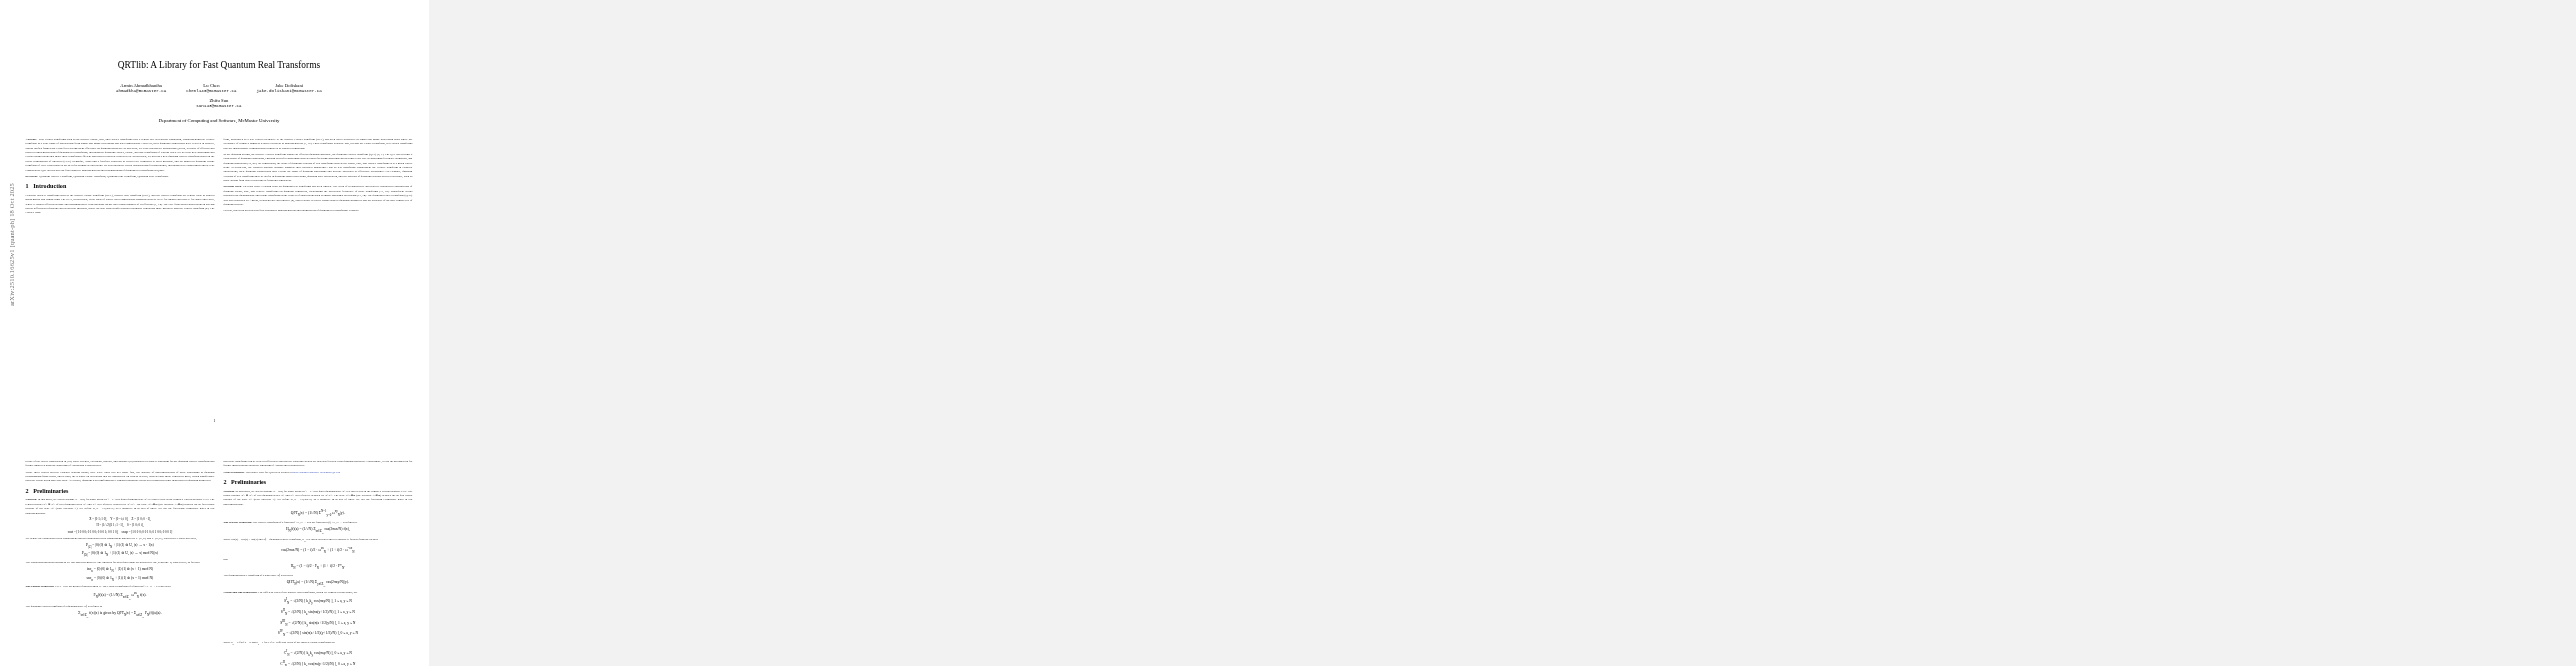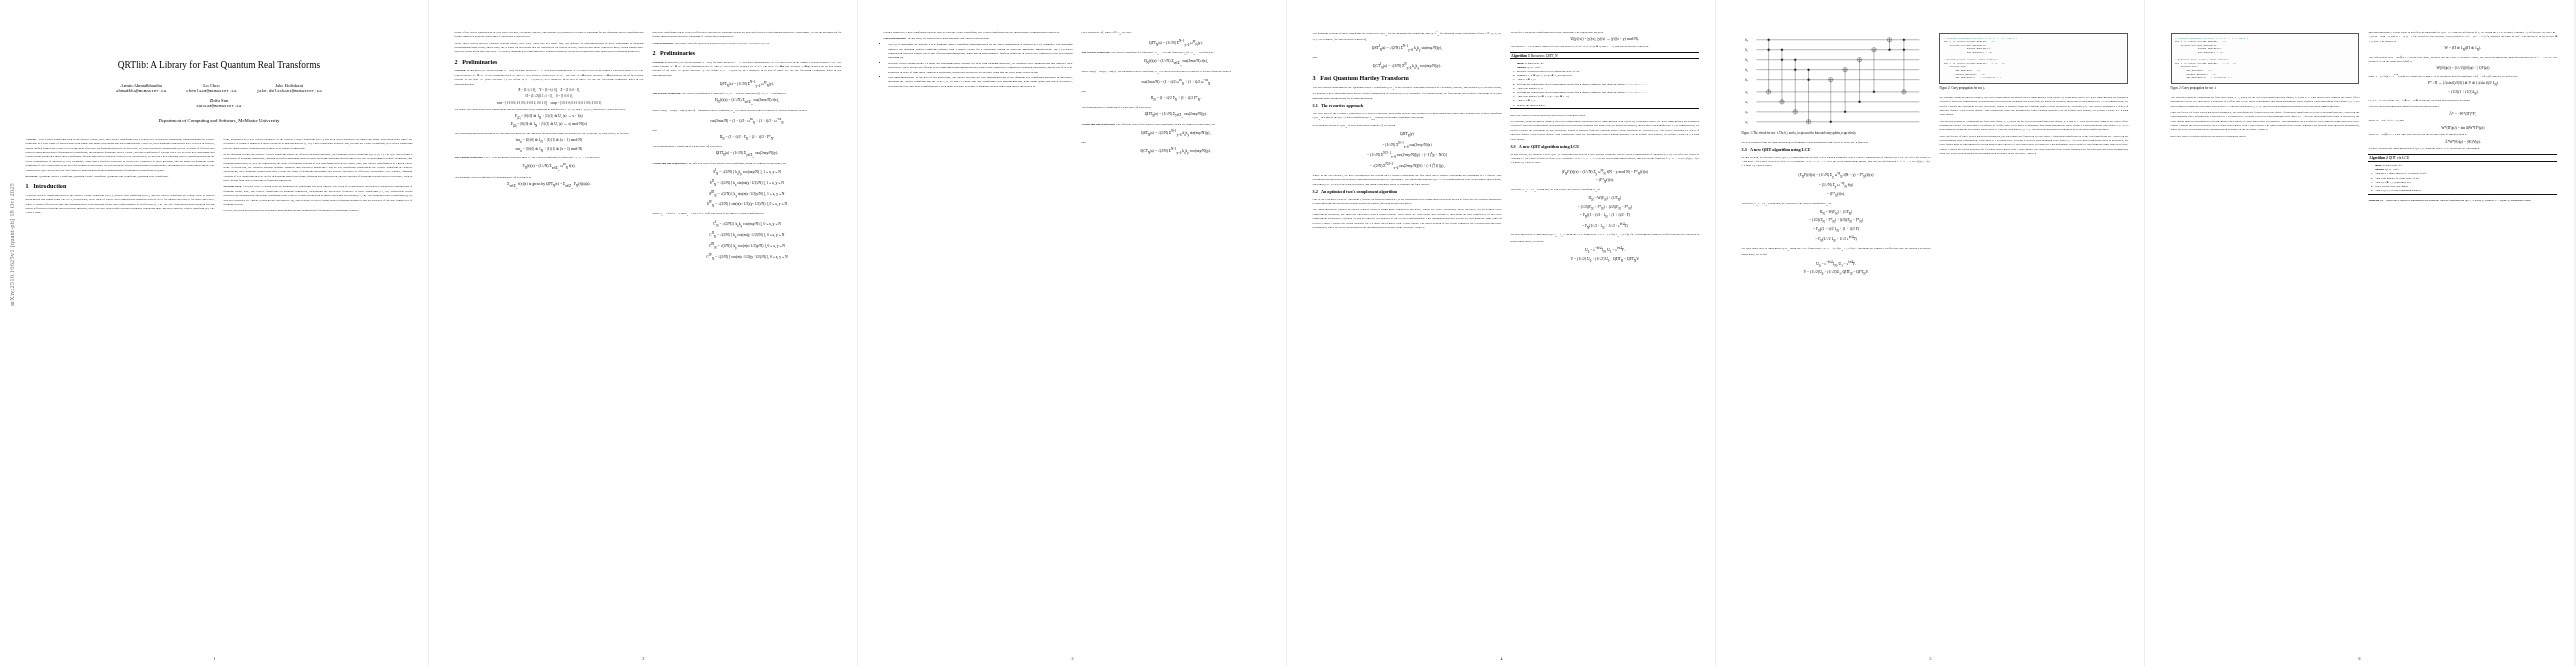--- a/index.html
+++ b/index.html
@@ -1,17 +1,17 @@
 <!DOCTYPE html>
 <html style="font-size:9px"><head>
 <meta charset="utf-8">
 <style>
   html,body{margin:0;padding:0;background:#f2f2f2;}
   body{font-family:"Liberation Serif",serif;}
-  .sheet{width:2576px;height:667px;background:#f2f2f2;position:relative;overflow:hidden;display:flex;}
+  .sheet{width:2576px;height:667px;background:#f2f2f2;position:relative;overflow:hidden;display:flex;flex-direction:column;}
   .page{background:#ffffff;width:429px;height:667px;position:relative;overflow:hidden;flex:0 0 429px;box-sizing:border-box;}
   .page + .page{box-shadow:-0.6px 0 0 #e2e2e2;}
   .pg-inner{position:absolute;left:25.6px;top:16.7px;right:16.7px;bottom:15.6px;}
   .pg-num{position:absolute;bottom:5.6px;left:0;right:0;text-align:center;font-size:3.9px;color:#111;}
   .arxiv{position:absolute;left:7.8px;top:183px;writing-mode:vertical-rl;transform:rotate(180deg);
          font-size:6.4px;color:#6f6f6f;letter-spacing:0.2px;white-space:nowrap;font-family:"Liberation Serif",serif;}
   .title{font-size:9.4px;text-align:center;margin:43px 0 0 0;line-height:1.15;font-weight:400;}
   .authors{display:flex;justify-content:center;gap:20px;margin-top:12.2px;}
   .au{text-align:center;}
   .au-name{font-size:4.7px;}

